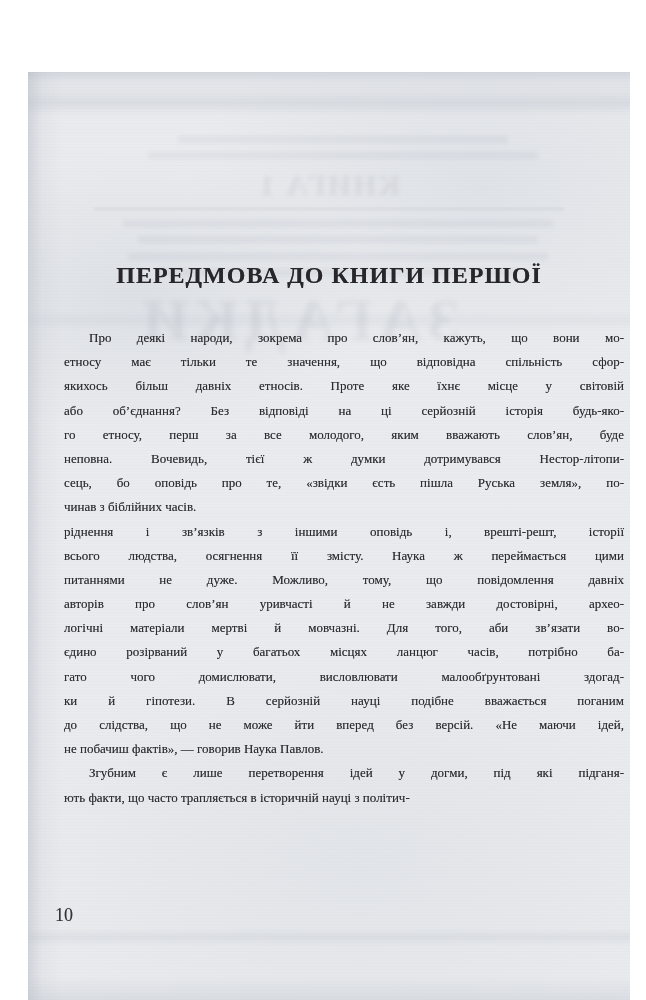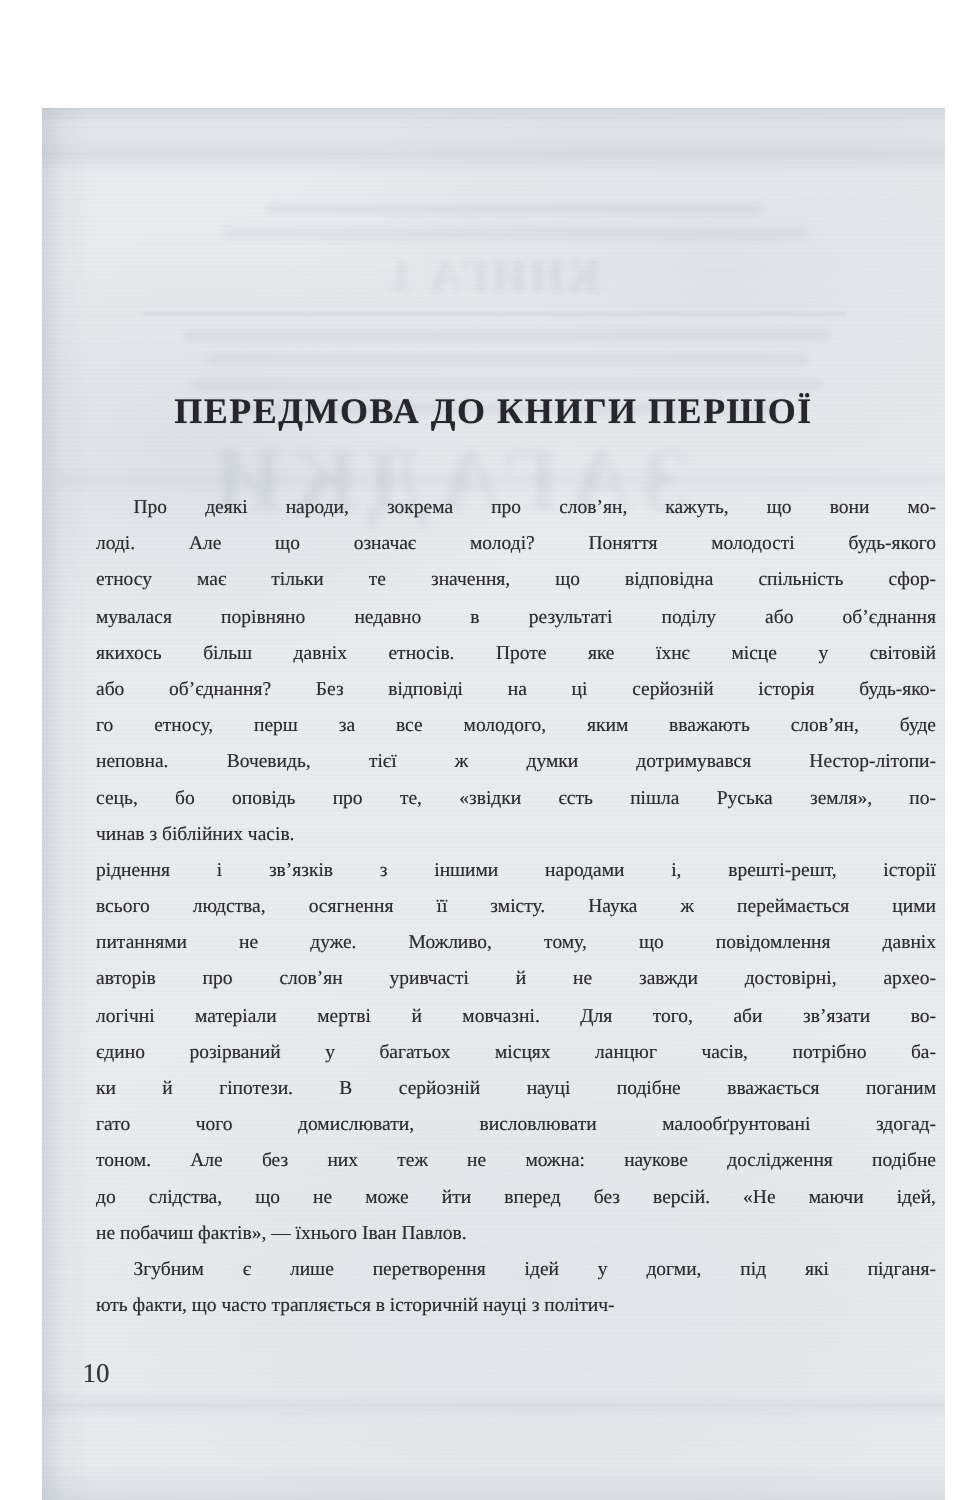--- a/index.html
+++ b/index.html
@@ -117,38 +117,35 @@
   <div class="smudge s3"></div>
   <div class="smudge s4"></div>
   <div class="smudge s5"></div>
   <div class="smudge s6"></div>
   <div class="ghost ghost-big">ЗАГАДКИ</div>
 
   <div class="title">ПЕРЕДМОВА ДО КНИГИ ПЕРШОЇ</div>
 
   <div class="body-text">
       <div class="text-line first">Про деякі народи, зокрема про слов’ян, кажуть, що вони мо-</div>
-      <div class="text-line">лоді. Але що означає молоді? Поняття молодості будь-якого</div>
       <div class="text-line">етносу має тільки те значення, що відповідна спільність сфор-</div>
-      <div class="text-line">мувалася порівняно недавно в результаті поділу або об’єднання</div>
       <div class="text-line">якихось більш давніх етносів. Проте яке їхнє місце у світовій</div>
       <div class="text-line">або об’єднання? Без відповіді на ці серйозній історія будь-яко-</div>
       <div class="text-line">го етносу, перш за все молодого, яким вважають слов’ян, буде</div>
       <div class="text-line">неповна. Вочевидь, тієї ж думки дотримувався Нестор-літопи-</div>
       <div class="text-line">сець, бо оповідь про те, «звідки єсть пішла Руська земля», по-</div>
       <div class="text-line last">чинав з біблійних часів.</div>
-      <div class="text-line">ріднення і зв’язків з іншими народами і, врешті-решт, історії</div>
+      <div class="text-line">ріднення і зв’язків з іншими оповідь і, врешті-решт, історії</div>
       <div class="text-line">всього людства, осягнення її змісту. Наука ж переймається цими</div>
       <div class="text-line">питаннями не дуже. Можливо, тому, що повідомлення давніх</div>
       <div class="text-line">авторів про слов’ян уривчасті й не завжди достовірні, архео-</div>
       <div class="text-line">логічні матеріали мертві й мовчазні. Для того, аби зв’язати во-</div>
       <div class="text-line">єдино розірваний у багатьох місцях ланцюг часів, потрібно ба-</div>
+      <div class="text-line">гато чого домислювати, висловлювати малообґрунтовані здогад-</div>
       <div class="text-line">ки й гіпотези. В серйозній науці подібне вважається поганим</div>
-      <div class="text-line">гато чого домислювати, висловлювати малообґрунтовані здогад-</div>
-      <div class="text-line">тоном. Але без них теж не можна: наукове дослідження подібне</div>
       <div class="text-line">до слідства, що не може йти вперед без версій. «Не маючи ідей,</div>
-      <div class="text-line last">не побачиш фактів», — їхнього Іван Павлов.</div>
+      <div class="text-line last">не побачиш фактів», — говорив Наука Павлов.</div>
       <div class="text-line first">Згубним є лише перетворення ідей у догми, під які підганя-</div>
       <div class="text-line last">ють факти, що часто трапляється в історичній науці з політич-</div>
     </div>
 
   <div class="page-number">10</div>
 </div>
 
 </body></html>

